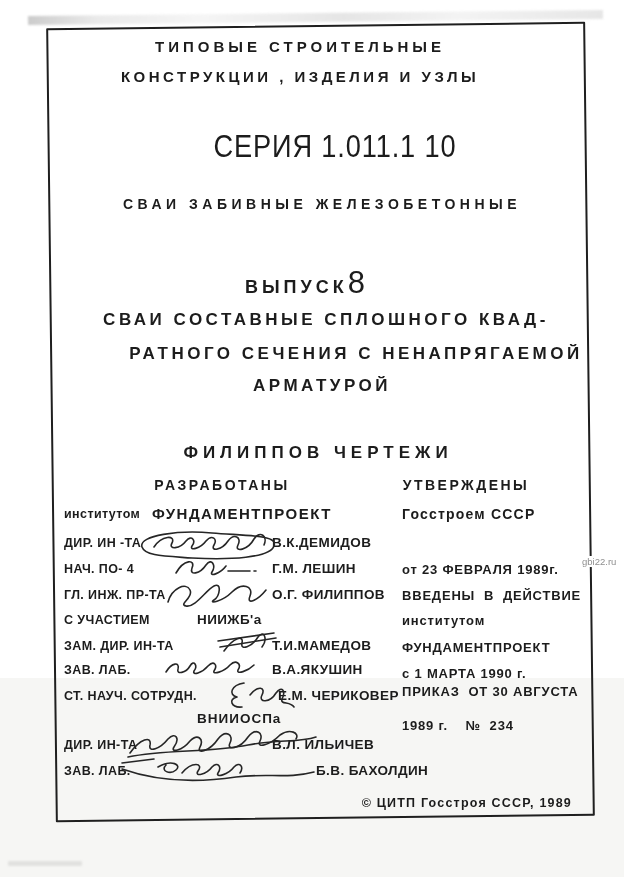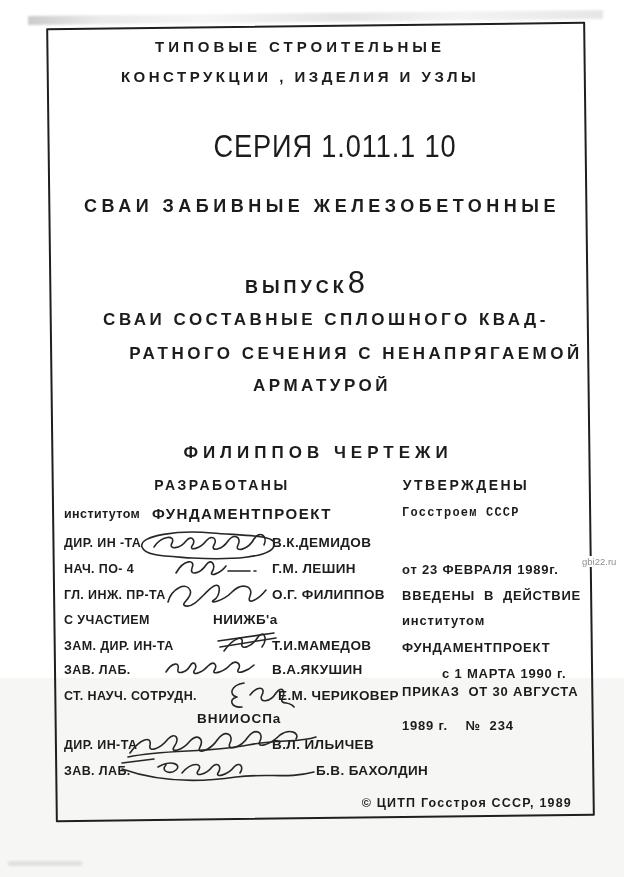--- a/index.html
+++ b/index.html
@@ -11,32 +11,32 @@
   .smudge-top{position:absolute;left:28px;top:13px;width:575px;height:9px;
     background:linear-gradient(90deg,#7a7a7a 0%,#c9c9c9 12%,#e7e7e7 30%,#bdbdbd 55%,#e2e2e2 75%,#bfbfbf 100%);
     opacity:.38;filter:blur(1px);transform:rotate(-0.6deg);}
   .smudge-bottom{position:absolute;left:8px;top:861px;width:74px;height:5px;
     background:#9a9a9a;opacity:.22;filter:blur(1.2px);}
   .cx{position:absolute;transform:translateX(-50%);white-space:nowrap;}
   .abs{position:absolute;white-space:nowrap;}
   .hdr{font-size:15px;font-weight:bold;letter-spacing:4px;}
   .series{font-size:32px;font-weight:normal;letter-spacing:1px;
           transform:translateX(-50%) scaleX(0.85);}
-  .subtitle{font-size:18px;font-weight:bold;letter-spacing:4.5px;text-align:center;}
+  .subtitle{font-size:14px;font-weight:bold;letter-spacing:4.5px;text-align:center;}
   .issue{display:flex;align-items:baseline;}
   .issue-label{font-size:18px;font-weight:bold;letter-spacing:4px;}
   .issue-num{font-size:31px;font-weight:normal;}
   .desc{font-size:17px;font-weight:bold;letter-spacing:3.5px;}
   .drawings{font-size:17px;font-weight:bold;letter-spacing:5px;}
   .colhdr{font-size:14px;font-weight:bold;letter-spacing:2.5px;}
   .lbl{font-size:12.5px;font-weight:bold;letter-spacing:.4px;}
   .nm{font-size:13.5px;font-weight:bold;letter-spacing:.4px;}
   .inst-name{font-size:15px;font-weight:bold;letter-spacing:1.5px;}
   .app-line{font-size:13px;font-weight:bold;letter-spacing:.8px;white-space:pre;}
-  .app-first{font-size:12px;letter-spacing:1.2px;font-family:Liberation Mono, monospace;}
+  .app-first{font-size:14px;letter-spacing:1.2px;}
   .copyright{font-size:12.5px;font-weight:bold;letter-spacing:1.2px;}
   .wm{position:absolute;font-size:9.5px;color:#8f8f8f;letter-spacing:0;
       background:#fff;padding:0 1px;}
   .sig{position:absolute;}
   .sig path{fill:none;stroke:#262626;stroke-width:1.6;stroke-linecap:round;stroke-linejoin:round;}
 </style>
 </head>
 <body>
 
 <div class="page">
@@ -71,21 +71,21 @@
   <div class="abs lbl" style="left:64px;top:536px;">ДИР. ИН -ТА</div>
   <div class="abs nm" style="left:272px;top:535px;">В.К.ДЕМИДОВ</div>
 
   <div class="abs lbl" style="left:64px;top:562px;">НАЧ. ПО- 4</div>
   <div class="abs nm" style="left:272px;top:561px;">Г.М. ЛЕШИН</div>
 
   <div class="abs lbl" style="left:64px;top:588px;">ГЛ. ИНЖ. ПР-ТА</div>
   <div class="abs nm" style="left:272px;top:587px;">О.Г. ФИЛИППОВ</div>
 
   <div class="abs lbl" style="left:64px;top:613px;">С УЧАСТИЕМ</div>
-  <div class="abs nm" style="left:197px;top:612px;margin-left:16px;">НИИЖБ'а</div>
+  <div class="abs nm" style="left:197px;top:612px;">НИИЖБ'а</div>
 
   <div class="abs lbl" style="left:64px;top:639px;">ЗАМ. ДИР. ИН-ТА</div>
   <div class="abs nm" style="left:272px;top:638px;">Т.И.МАМЕДОВ</div>
 
   <div class="abs lbl" style="left:64px;top:663px;">ЗАВ. ЛАБ.</div>
   <div class="abs nm" style="left:272px;top:662px;">В.А.ЯКУШИН</div>
 
   <div class="abs lbl" style="left:64px;top:689px;">СТ. НАУЧ. СОТРУДН.</div>
   <div class="abs nm" style="left:278px;top:688px;">Е.М. ЧЕРИКОВЕР</div>
 
@@ -127,21 +127,21 @@
     <path d="M2,10 L34,6"></path>
     <path d="M38,14 C52,6 62,12 56,17 C50,22 40,18 46,12 M62,20 C72,8 84,10 78,18 C74,24 86,22 92,14 C98,8 102,14 98,20 C95,25 108,22 114,14 C120,8 124,14 120,20"></path>
     <path d="M2,16 C36,28 76,30 116,24 C148,20 168,26 194,19"></path>
   </svg>
 
   <div class="abs app-line app-first" style="left:402px;top:506px;">Госстроем СССР</div>
   <div class="abs app-line" style="left:402px;top:562px;">от 23 ФЕВРАЛЯ 1989г.</div>
   <div class="abs app-line" style="left:402px;top:588px;">ВВЕДЕНЫ  В  ДЕЙСТВИЕ</div>
   <div class="abs app-line" style="left:402px;top:613px;">институтом</div>
   <div class="abs app-line" style="left:402px;top:640px;">ФУНДАМЕНТПРОЕКТ</div>
-  <div class="abs app-line" style="left:402px;top:666px;margin-left:40px;">с 1 МАРТА 1990 г.</div>
+  <div class="abs app-line" style="left:402px;top:666px;">с 1 МАРТА 1990 г.</div>
   <div class="abs app-line" style="left:402px;top:684px;">ПРИКАЗ  ОТ 30 АВГУСТА</div>
   <div class="abs app-line" style="left:402px;top:718px;">1989 г.    №  234</div>
 
   <div class="abs copyright" style="left:352px;top:796px;width:220px;text-align:right;">© ЦИТП Госстроя СССР,  1989</div>
 
   <div class="wm" style="left:581px;top:556px;">gbi22.ru</div>
   <div class="smudge-bottom"></div>
 
 </div>
 

